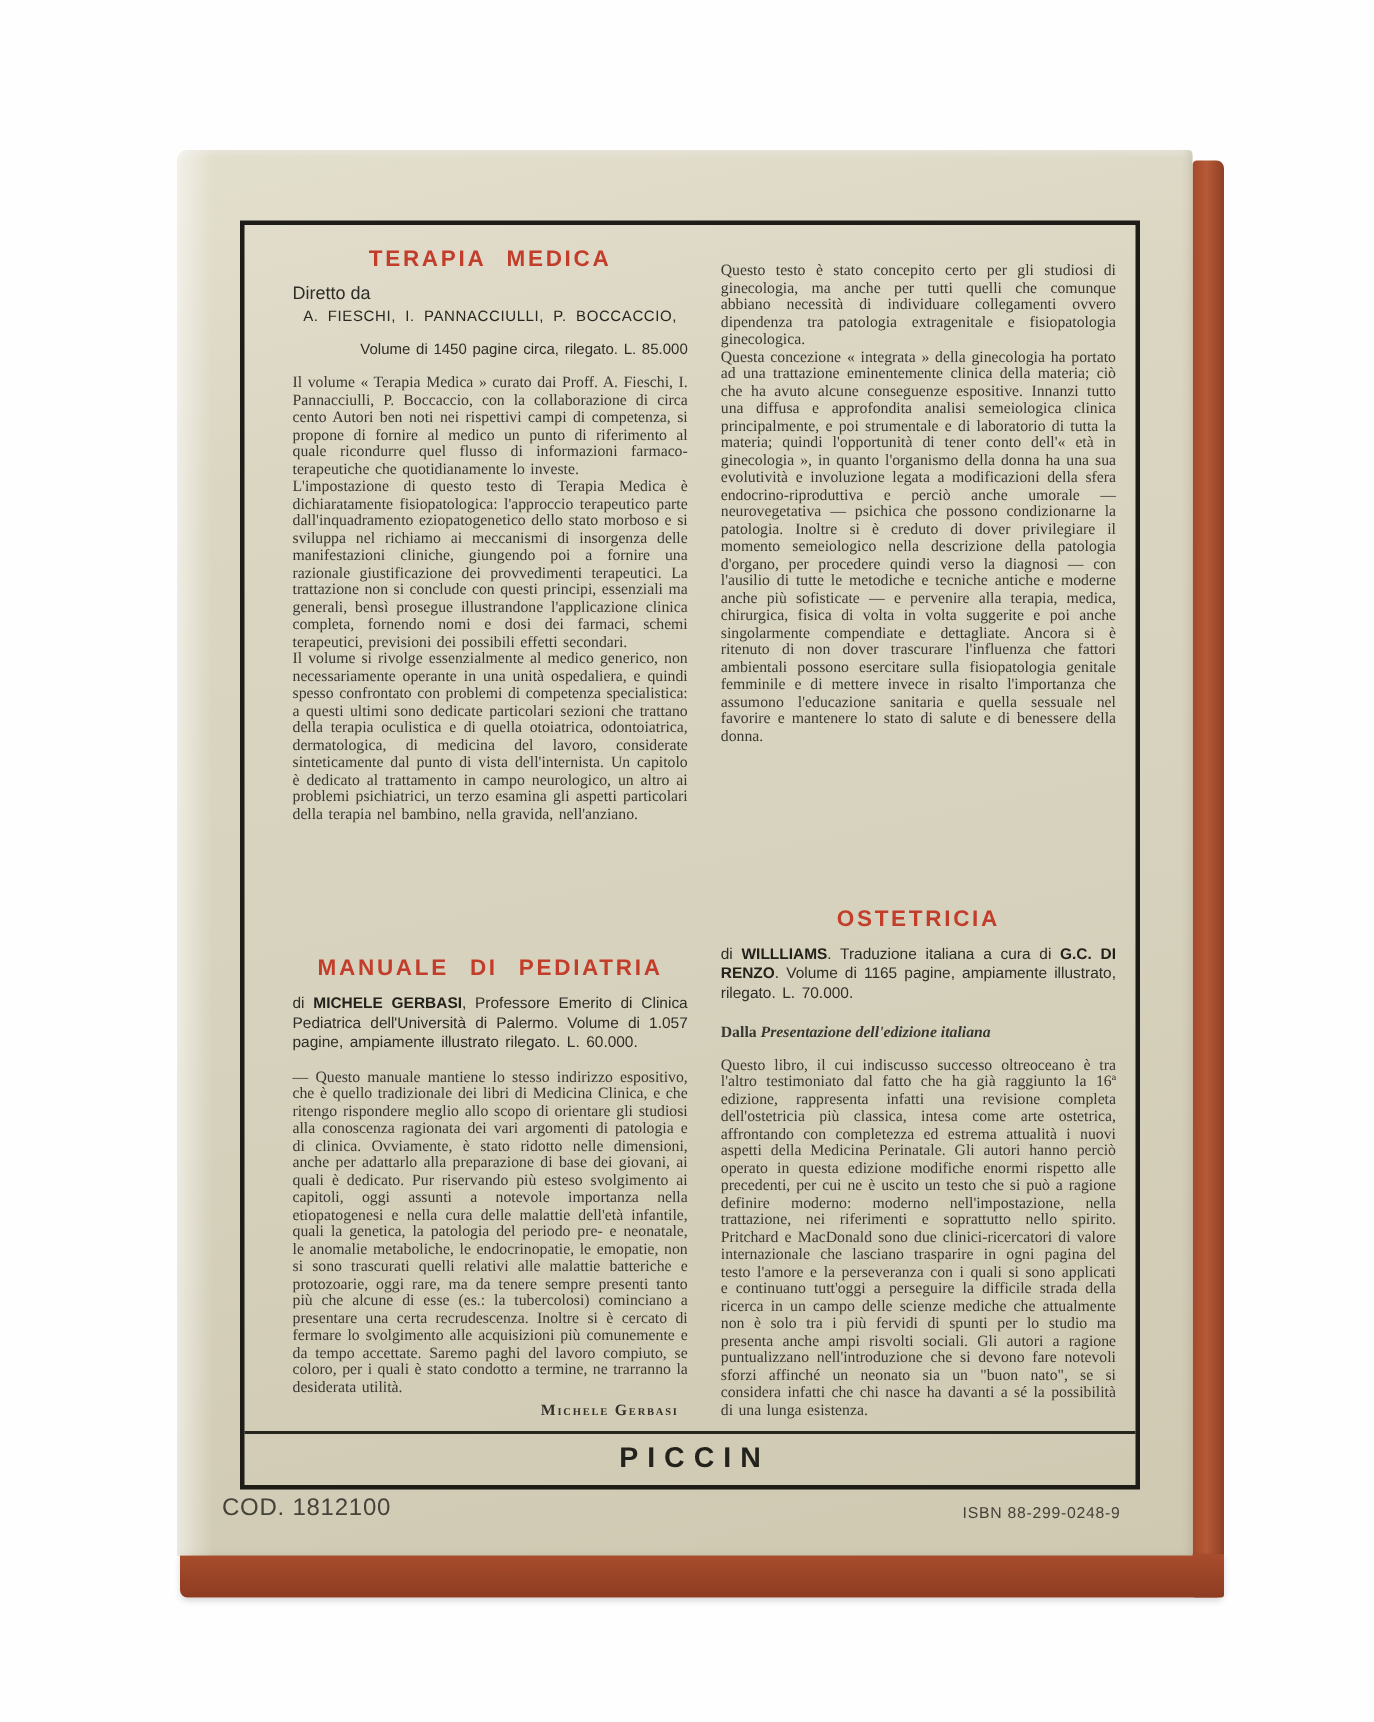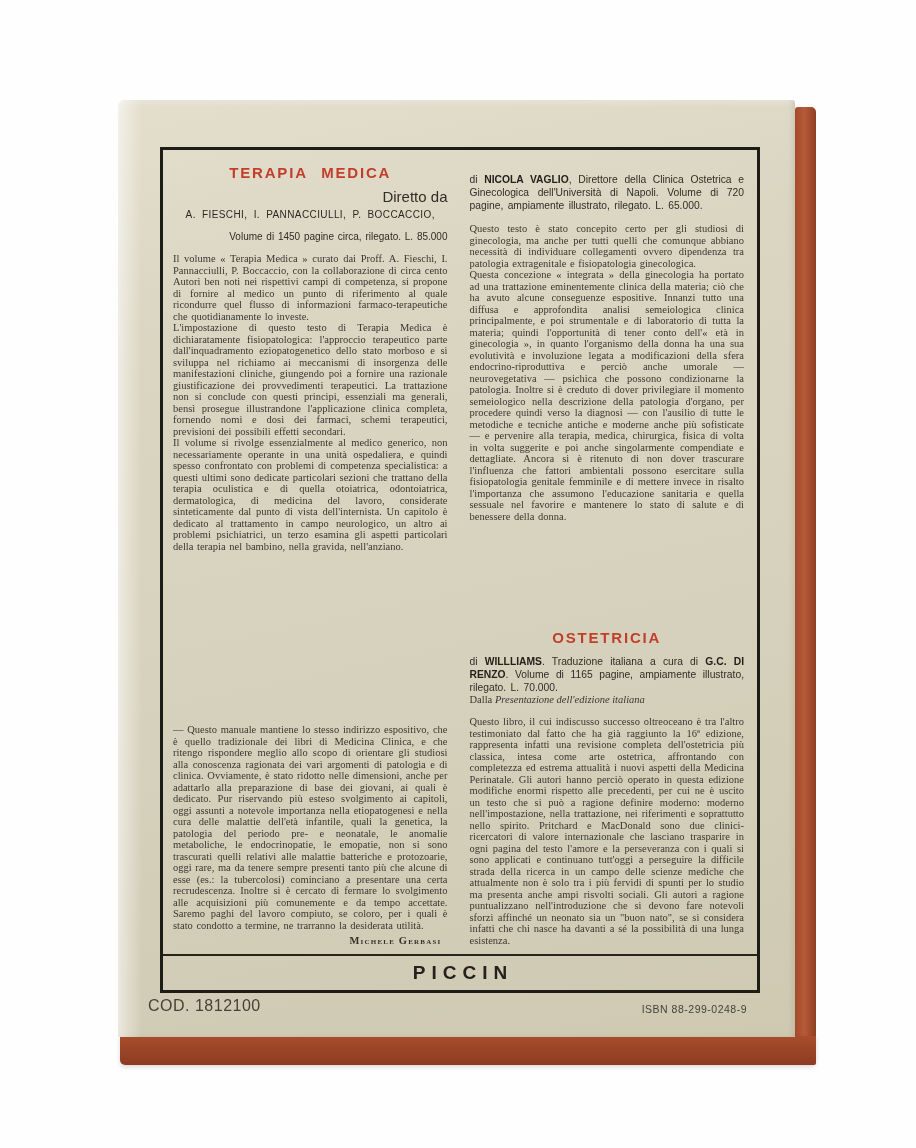--- a/index.html
+++ b/index.html
@@ -42,51 +42,51 @@
     border-radius:7px 0 0 0;
   }
 
   
   .frame{
     position:absolute;left:42px;top:47px;width:600px;height:846px;
     border:3px solid #1d1c16;box-sizing:border-box;
   }
   .frame-content{
     position:absolute;left:0;right:0;top:0;bottom:34px;
-    padding:14px 13px 10px 10px;
+    padding:14px 13px 10px 32px;
     display:flex;gap:22px;overflow:hidden;
   }
   .col{
     flex:1 1 0;display:flex;flex-direction:column;
     justify-content:space-between;min-width:0;
   }
 
   .sec-title{
     margin:0;font-size:15px;font-weight:700;color:#c23e2b;
     letter-spacing:1.8px;word-spacing:8px;text-align:center;
   }
-  .center-line{margin:7px 0 0;font-size:15px;color:#2f2d27;text-align:right;}
+  .center-line{margin:7px 0 0;font-size:12px;color:#2f2d27;text-align:left;}
   .authors-line{
     margin:4px 0 0;font-size:10px;font-weight:400;color:#2a2822;
     text-align:center;letter-spacing:.4px;word-spacing:3px;
   }
   .volume-line{margin:11px 0 0;font-size:10px;color:#2f2d27;text-align:right;word-spacing:1px;}
   .byline{
     margin:9px 0 0;font-size:10.3px;line-height:13px;color:#2f2d27;
     text-align:justify;word-spacing:1.5px;
   }
   .byline b{color:#23211c;}
   .bodytext{margin:11px 0 0;}
   .bodytext p{
     margin:0;font-family:"Liberation Serif",serif;font-size:10.5px;
     line-height:11.5px;color:#393731;text-align:justify;word-spacing:1px;
   }
   .edition-note{
-    margin:0 0 0;font-family:"Liberation Serif",serif;
-    font-size:10.5px;color:#393731;
+    margin:14px 0 0;font-family:"Liberation Serif",serif;
+    font-size:10.5px;color:#393731;font-weight:bold;
   }
   .signature{
     margin:4px 6px 0 0;font-family:"Liberation Serif",serif;font-size:10.5px;
     font-weight:700;font-variant:small-caps;letter-spacing:1.2px;
     color:#33312b;text-align:right;
   }
 
   .piccin-band{
     position:absolute;left:0;right:0;bottom:0;height:34px;
     border-top:2px solid #25241d;
@@ -130,32 +130,33 @@
               <p class="authors-line">A. FIESCHI, I. PANNACCIULLI, P. BOCCACCIO,</p>
               <p class="volume-line">Volume di 1450 pagine circa, rilegato. L. 85.000</p>
               <div class="bodytext">
                 <p>Il volume « Terapia Medica » curato dai Proff. A. Fieschi, I. Pannacciulli, P. Boccaccio, con la collaborazione di circa cento Autori ben noti nei rispettivi campi di competenza, si propone di fornire al medico un punto di riferimento al quale ricondurre quel flusso di informazioni farmaco-terapeutiche che quotidianamente lo investe.</p>
                 <p>L'impostazione di questo testo di Terapia Medica è dichiaratamente fisiopatologica: l'approccio terapeutico parte dall'inquadramento eziopatogenetico dello stato morboso e si sviluppa nel richiamo ai meccanismi di insorgenza delle manifestazioni cliniche, giungendo poi a fornire una razionale giustificazione dei provvedimenti terapeutici. La trattazione non si conclude con questi principi, essenziali ma generali, bensì prosegue illustrandone l'applicazione clinica completa, fornendo nomi e dosi dei farmaci, schemi terapeutici, previsioni dei possibili effetti secondari.</p>
                 <p>Il volume si rivolge essenzialmente al medico generico, non necessariamente operante in una unità ospedaliera, e quindi spesso confrontato con problemi di competenza specialistica: a questi ultimi sono dedicate particolari sezioni che trattano della terapia oculistica e di quella otoiatrica, odontoiatrica, dermatologica, di medicina del lavoro, considerate sinteticamente dal punto di vista dell'internista. Un capitolo è dedicato al trattamento in campo neurologico, un altro ai problemi psichiatrici, un terzo esamina gli aspetti particolari della terapia nel bambino, nella gravida, nell'anziano.</p>
               </div>
             </div>
 
             <div class="section">
+              <h2 class="sec-title">MANUALE DI PEDIATRIA</h2>
+              <p class="byline"><span>di </span><b>MICHELE GERBASI</b><span>, Professore Emerito di Clinica Pediatrica dell'Università di Palermo. Volume di 1.057 pagine, ampiamente illustrato rilegato. L. 60.000.</span></p>
               <div class="bodytext">
                 <p>— Questo manuale mantiene lo stesso indirizzo espositivo, che è quello tradizionale dei libri di Medicina Clinica, e che ritengo rispondere meglio allo scopo di orientare gli studiosi alla conoscenza ragionata dei vari argomenti di patologia e di clinica. Ovviamente, è stato ridotto nelle dimensioni, anche per adattarlo alla preparazione di base dei giovani, ai quali è dedicato. Pur riservando più esteso svolgimento ai capitoli, oggi assunti a notevole importanza nella etiopatogenesi e nella cura delle malattie dell'età infantile, quali la genetica, la patologia del periodo pre- e neonatale, le anomalie metaboliche, le endocrinopatie, le emopatie, non si sono trascurati quelli relativi alle malattie batteriche e protozoarie, oggi rare, ma da tenere sempre presenti tanto più che alcune di esse (es.: la tubercolosi) cominciano a presentare una certa recrudescenza. Inoltre si è cercato di fermare lo svolgimento alle acquisizioni più comunemente e da tempo accettate. Saremo paghi del lavoro compiuto, se coloro, per i quali è stato condotto a termine, ne trarranno la desiderata utilità.</p>
               </div>
               <p class="signature">Michele Gerbasi</p>
             </div>
 
           </div>
 
           <div class="col">
 
             <div class="section">
-              <p class="byline"><span>di </span><b>NICOLA VAGLIO</b><span>, Direttore della Clinica Ostetrica e Ginecologica dell'Università di Napoli. Volume di 720 pagine, ampiamente illustrato, rilegato. L. 65.000.</span></p>
               <div class="bodytext">
                 <p>Questo testo è stato concepito certo per gli studiosi di ginecologia, ma anche per tutti quelli che comunque abbiano necessità di individuare collegamenti ovvero dipendenza tra patologia extragenitale e fisiopatologia ginecologica.</p>
                 <p>Questa concezione « integrata » della ginecologia ha portato ad una trattazione eminentemente clinica della materia; ciò che ha avuto alcune conseguenze espositive. Innanzi tutto una diffusa e approfondita analisi semeiologica clinica principalmente, e poi strumentale e di laboratorio di tutta la materia; quindi l'opportunità di tener conto dell'« età in ginecologia », in quanto l'organismo della donna ha una sua evolutività e involuzione legata a modificazioni della sfera endocrino-riproduttiva e perciò anche umorale — neurovegetativa — psichica che possono condizionarne la patologia. Inoltre si è creduto di dover privilegiare il momento semeiologico nella descrizione della patologia d'organo, per procedere quindi verso la diagnosi — con l'ausilio di tutte le metodiche e tecniche antiche e moderne anche più sofisticate — e pervenire alla terapia, medica, chirurgica, fisica di volta in volta suggerite e poi anche singolarmente compendiate e dettagliate. Ancora si è ritenuto di non dover trascurare l'influenza che fattori ambientali possono esercitare sulla fisiopatologia genitale femminile e di mettere invece in risalto l'importanza che assumono l'educazione sanitaria e quella sessuale nel favorire e mantenere lo stato di salute e di benessere della donna.</p>
               </div>
             </div>
 
             <div class="section">
               <h2 class="sec-title">OSTETRICIA</h2>
               <p class="byline"><span>di </span><b>WILLLIAMS</b><span>. Traduzione italiana a cura di </span><b>G.C. DI RENZO</b><span>. Volume di 1165 pagine, ampiamente illustrato, rilegato. L. 70.000.</span></p>
               <p class="edition-note"><span>Dalla </span><i>Presentazione dell'edizione italiana</i></p>

